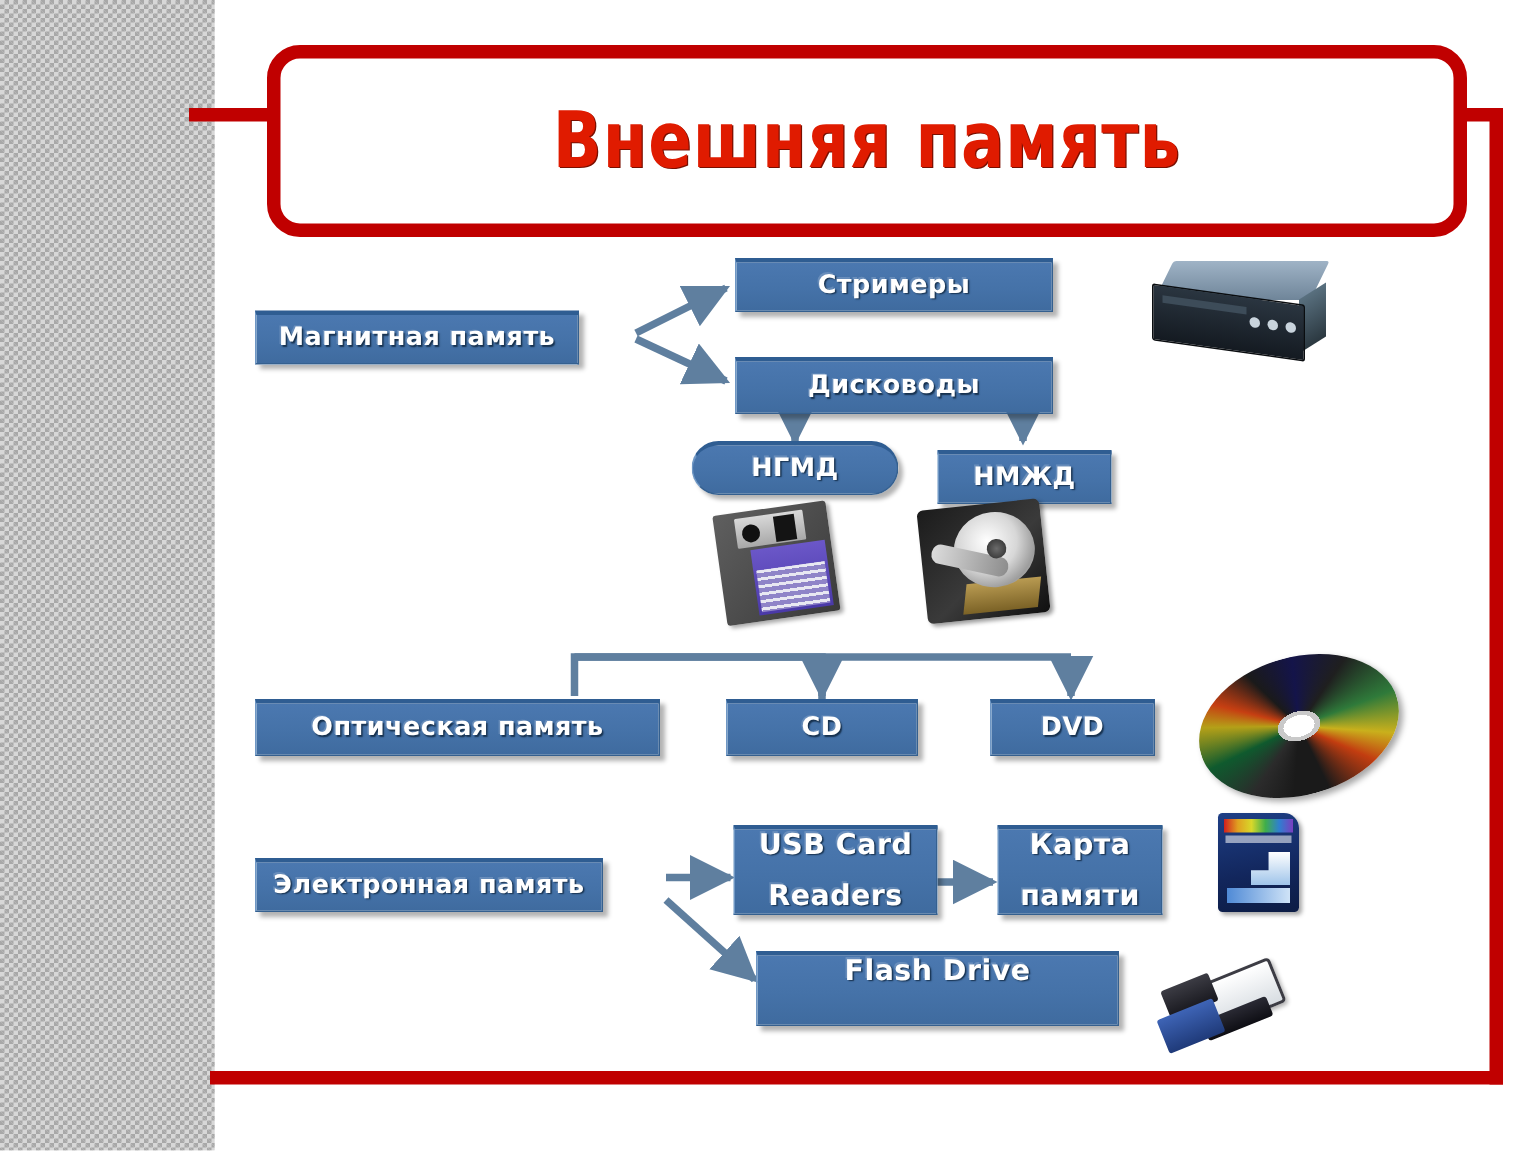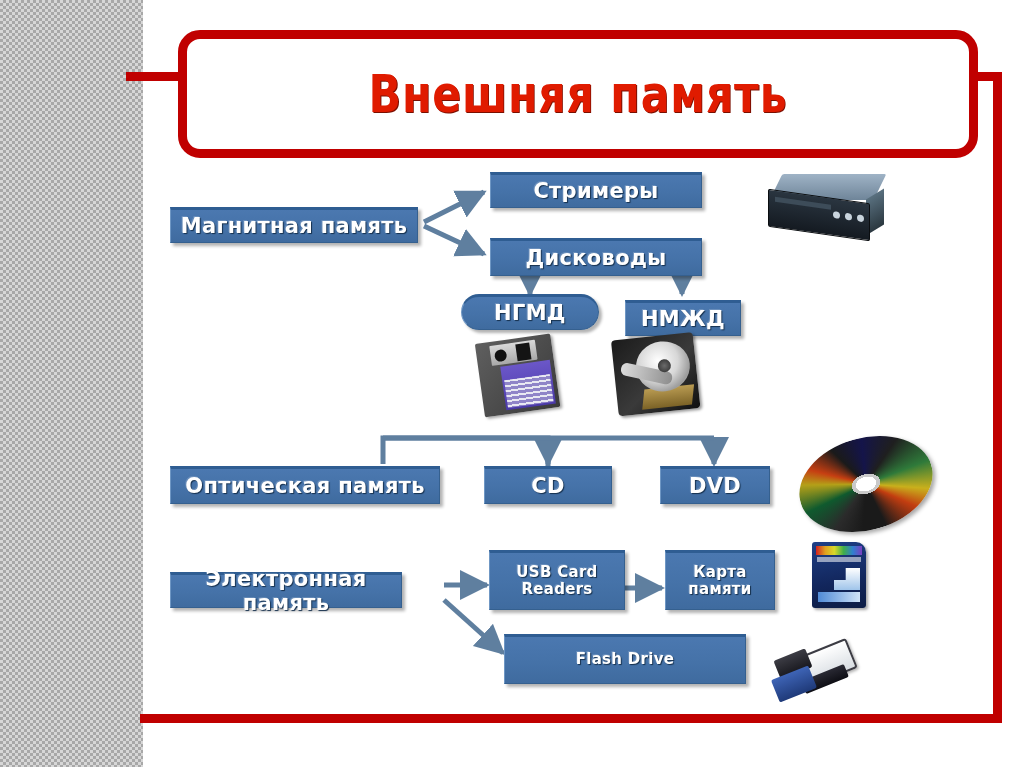--- a/index.html
+++ b/index.html
@@ -51,23 +51,23 @@
     border-top:3px solid #2f5d92;
     border-left:1px solid #6f97c4;
     border-right:1px solid #35608f;
     border-bottom:1px solid #35608f;
     box-shadow:3px 3px 3px rgba(0,0,0,.30);
     display:flex;align-items:center;justify-content:center;
     color:#ffffff;font-weight:bold;
     font-family:"DejaVu Sans", sans-serif;
     text-shadow:1px 1px 1px #16304d, -1px -1px 0 rgba(255,255,255,.18);
     text-align:center;line-height:1.15;
-    font-size:21px;letter-spacing:.3px;
-  }
-  .box.two-line{font-size:15px;}
+    font-size:17px;letter-spacing:.3px;
+  }
+  .box.two-line{font-size:19px;justify-content:space-between;}
 
   
   svg#wires{position:absolute;left:0;top:0;width:1024px;height:767px;pointer-events:none;}
 
   
   .pic{position:absolute;}
 
   
   #pic-optical-drive{left:766px;top:170px;width:126px;height:80px;}
   .od-top{position:absolute;left:10px;top:4px;width:104px;height:26px;
@@ -186,21 +186,21 @@
     <path d="M383,438 L714,438" marker-end="none"></path>
 
     <path d="M444,585 L487,585"></path>
 
     <path d="M625,588 L662,588"></path>
 
     <path d="M444,600 L503,653"></path>
   </g>
 </svg>
 
-<div class="box" id="box-magnetic" style="left:170px;top:207px;width:248px;height:36px;">
+<div class="box" id="box-magnetic" style="left:170px;top:207px;width:216px;height:36px;">
   <span>Магнитная память</span>
 </div>
 
 <div class="box" id="box-streamers" style="left:490px;top:172px;width:212px;height:36px;">
   <span>Стримеры</span>
 </div>
 
 <div class="box" id="box-diskdrives" style="left:490px;top:238px;width:212px;height:38px;">
   <span>Дисководы</span>
 </div>

